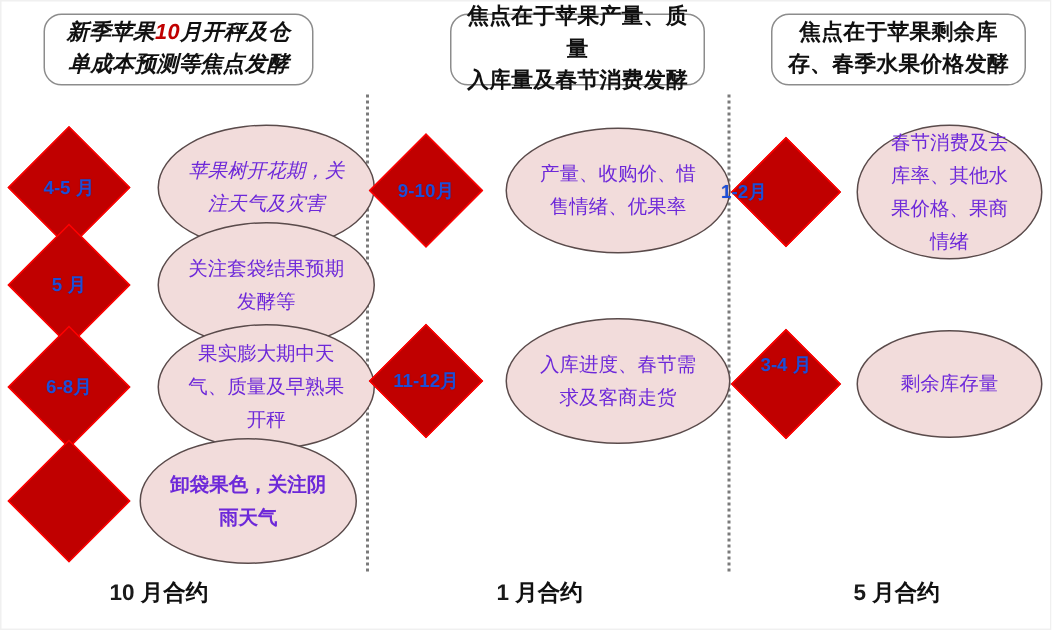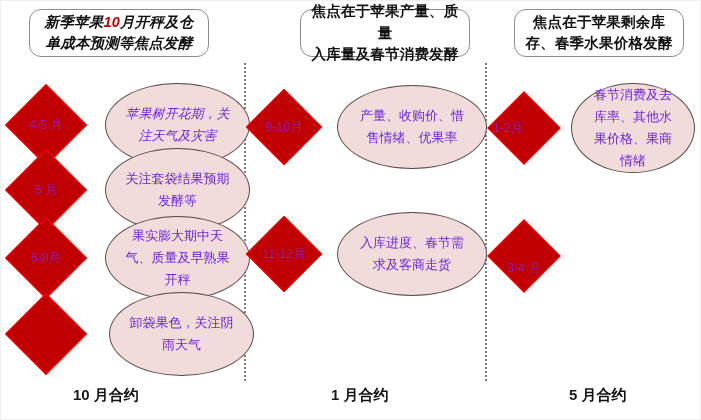--- a/index.html
+++ b/index.html
@@ -57,23 +57,23 @@
     background: #C00000;
     border: 1.5px solid #FF0000;
     transform: rotate(45deg);
     box-sizing: border-box;
   }
   .diamond-label {
     position: absolute;
     display: flex;
     align-items: center;
     justify-content: center;
-    color: #a21caf;
+    color: #1d4ed8;
     font-size: 12.5px;
-    font-weight: normal;
+    font-weight: bold;
     white-space: nowrap;
     pointer-events: none;
     text-shadow: 0 0 1px rgba(0,0,0,.25);
   }
 
   
   .oval {
     position: absolute;
     box-sizing: border-box;
     background: #F2DCDB;
@@ -135,36 +135,37 @@
 
   <div class="diamond" style="left:16px; top:160px; width:58px; height:58px;"></div>
   <div class="diamond-label" style="left:5px; top:176px; width:80px; height:26px;">5 月</div>
   <div class="oval" style="left:104px; top:147px; width:145px; height:84px;">关注套袋结果预期发酵等</div>
 
   <div class="diamond" style="left:16px; top:228px; width:58px; height:58px;"></div>
   <div class="diamond-label" style="left:5px; top:244px; width:80px; height:26px;">6-8月</div>
   <div class="oval" style="left:104px; top:215px; width:145px; height:84px;">果实膨大期中天气、质量及早熟果开秤</div>
 
   <div class="diamond" style="left:16px; top:304px; width:58px; height:58px;"></div>
-  <div class="oval" style="left:108px; top:291px; width:145px; height:84px;">卸袋果色，关注阴雨天气</div>
+  <div class="oval" style="left:92px; top:291px; width:145px; height:84px;font-weight:bold;">卸袋果色，关注阴雨天气</div>
 
   <div class="diamond" style="left:256px; top:99px; width:54px; height:54px;"></div>
   <div class="diamond-label" style="left:243px; top:113px; width:80px; height:26px;">9-10月</div>
   <div class="oval" style="left:336px; top:84px; width:150px; height:84px;">产量、收购价、惜售情绪、优果率</div>
 
   <div class="diamond" style="left:256px; top:226px; width:54px; height:54px;"></div>
   <div class="diamond-label" style="left:240px; top:240px; width:86px; height:26px;">11-12月</div>
   <div class="oval" style="left:336px; top:211px; width:150px; height:84px;">入库进度、春节需求及客商走货</div>
 
   <div class="diamond" style="left:497px; top:101px; width:52px; height:52px;"></div>
-  <div class="diamond-label" style="left:468px; top:114px; width:78px; height:26px;">1-2月</div>
+  <div class="diamond-label" style="left:456px; top:114px; width:78px; height:26px;">1-2月</div>
   <div class="oval" style="left:570px; top:82px; width:124px; height:90px;">春节消费及去库率、其他水果价格、果商情绪</div>
 
   <div class="diamond" style="left:497px; top:229px; width:52px; height:52px;"></div>
-  <div class="diamond-label" style="left:484px; top:254px; width:78px; height:26px;">3-4 月</div>
+  <div class="diamond-label" style="left:484px; top:229px; width:78px; height:26px;">3-4 月</div>
+  <div class="oval narrow" style="left:570px; top:219px; width:124px; height:72px;">剩余库存量</div>
 
   <div class="contract-label" style="left:72px; top:385px;">
     <span class="num">10</span>
     <span>月合约</span>
   </div>
   <div class="contract-label" style="left:330px; top:385px;">
     <span class="num">1</span>
     <span>月合约</span>
   </div>
   <div class="contract-label" style="left:568px; top:385px;">

